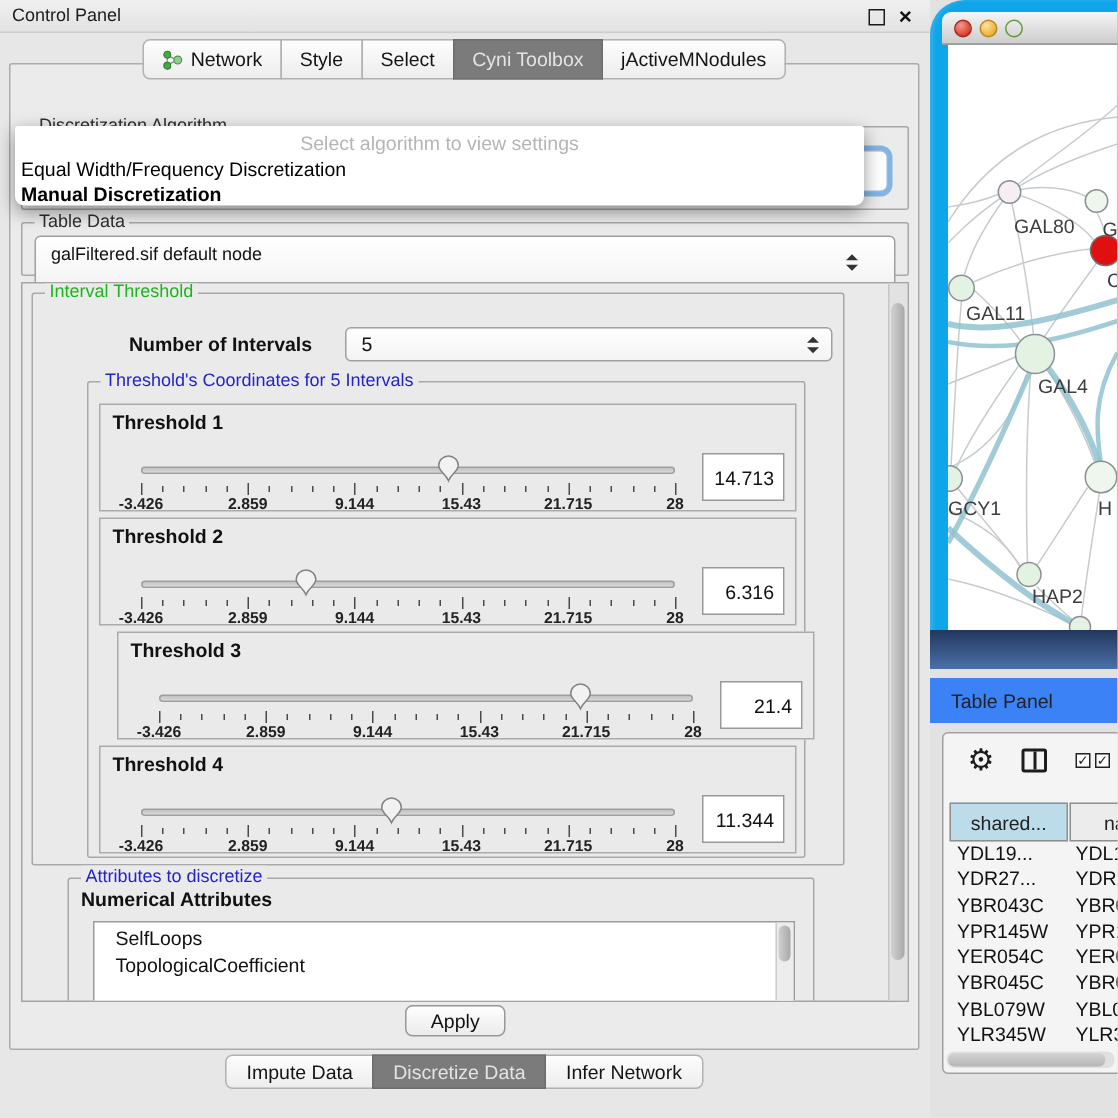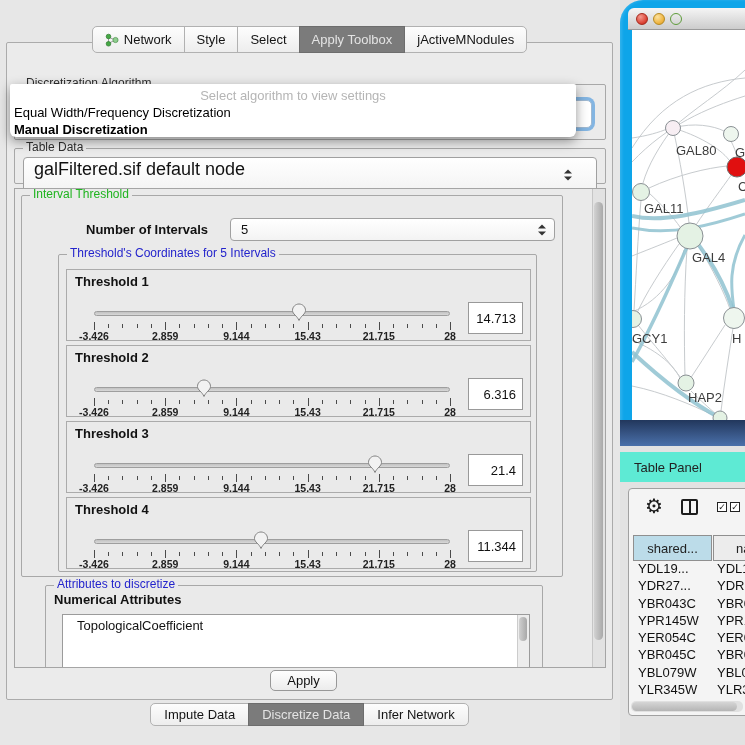--- a/index.html
+++ b/index.html
@@ -28,21 +28,21 @@
   .fs-title.blue{color:#2323cc;}
 
   .fs-algo{left:14px;top:84px;width:592px;height:56px;}
   .algo-combo{position:absolute;left:22px;top:100px;width:568px;height:26px;border-radius:5px;background:#fff;border:1px solid #9fb9d2;box-shadow:0 0 0 3px #83b5e2;z-index:1;}
   .popup{position:absolute;left:10px;top:84px;width:566px;height:53px;background:#fff;border-radius:2px 2px 6px 6px;box-shadow:0 4px 12px rgba(0,0,0,.42);z-index:50;}
   .popup-ph{height:16px;padding-top:4px;text-align:center;color:#b5b5b5;font-size:13px;}
   .popup-item{font-size:13px;color:#000;padding:1px 0 1px 4px;line-height:15px;}
   .popup-item.bold{font-weight:bold;}
 
   .fs-table{left:14px;top:148px;width:592px;height:36px;}
-  .td-combo{position:absolute;left:8px;top:8px;right:8px;height:36px;background:linear-gradient(#ffffff,#f3f3f3);border:1px solid #a0a0a0;border-radius:4px;font-size:18px;line-height:23px;padding-left:10px;color:#111;box-sizing:border-box;}
+  .td-combo{position:absolute;left:8px;top:8px;right:8px;height:36px;background:linear-gradient(#ffffff,#f3f3f3);border:1px solid #a0a0a0;border-radius:4px;font-size:12px;line-height:23px;padding-left:10px;color:#111;box-sizing:border-box;}
 
   .spin{position:absolute;right:24px;top:50%;transform:translateY(-50%);width:8px;height:11px;}
   .spin i{position:absolute;left:0;width:0;height:0;border-left:4px solid transparent;border-right:4px solid transparent;}
   .spin i.up{top:0;border-bottom:4.5px solid #333;}
   .spin i.dn{bottom:0;border-top:4.5px solid #333;}
 
   .scroll-area{position:absolute;left:14px;top:188px;width:592px;height:480px;border:1px solid #a5a5a5;background:#eaeaea;overflow:hidden;box-sizing:border-box;}
   .scroll-area .fs-title{background:#eaeaea;}
   .vscroll{position:absolute;right:0;top:0;width:13px;height:478px;background:#e2e2e2;border-left:1px solid #c6c6c6;box-sizing:border-box;}
   .vthumb{position:absolute;left:1px;top:13px;width:9px;height:438px;border-radius:5px;background:linear-gradient(90deg,#d2d2d2,#a9a9a9);}
@@ -86,21 +86,21 @@
   .light{position:absolute;top:5px;width:12px;height:12px;border-radius:50%;box-sizing:border-box;}
   .light.red{left:8px;background:radial-gradient(circle at 35% 30%,#f39a8f,#dc4537 65%,#b32215);border:1px solid #a5291c;}
   .light.yellow{left:25px;background:radial-gradient(circle at 35% 30%,#fbe2a0,#efb440 65%,#d0922a);border:1px solid #b68a22;}
   .light.green{left:42px;background:radial-gradient(circle at 35% 30%,#c7eca9,#7dc354 65%,#569a33;);border:1px solid #5f9c3b;}
   .net-canvas{position:absolute;left:12px;top:30px;width:113px;height:390px;background:#ffffff;overflow:hidden;}
   .net-canvas svg{display:block;}
   .edge-thin{fill:none;stroke:#c7cbce;stroke-width:1;}
   .edge-thick{fill:none;stroke:#8fc2d0;opacity:.85;}
   .net-label{font-family:"Liberation Sans",sans-serif;fill:#3d3d3d;}
 
-  .table-panel-bar{position:absolute;left:0;top:452px;width:125px;height:30px;background:#5eead4;}
+  .table-panel-bar{position:absolute;left:0;top:452px;width:125px;height:30px;background:#3b82f6;}
   .table-panel-bar span{position:absolute;left:14px;top:8px;font-size:13px;color:#222;}
   .table-panel-box{position:absolute;left:8px;top:488px;width:120px;height:228px;background:#f4f4f4;border:1px solid #a0a0a0;border-radius:4px 0 0 4px;box-sizing:border-box;}
   .tp-toolbar{position:absolute;left:0;top:0;width:100%;height:40px;}
   .gear{position:absolute;left:16px;top:5px;font-size:20px;color:#1c1c1c;}
   .split-icon{position:absolute;left:52px;top:10px;width:17px;height:16px;border:2px solid #1c1c1c;border-radius:2px;box-sizing:border-box;}
   .split-icon i{position:absolute;left:50%;top:0;width:2px;height:100%;background:#1c1c1c;transform:translateX(-50%);}
   .cb{position:absolute;top:13px;width:10px;height:10px;border:1.5px solid #222;box-sizing:border-box;font-size:9px;line-height:8px;text-align:center;color:#222;background:#fff;}
   .cb1{left:88px;} .cb2{left:101px;}
   .tp-header{position:absolute;left:4px;top:46px;height:26px;display:flex;}
   .tp-hcell{border:1px solid #8f8f8f;font-size:13px;color:#222;display:flex;align-items:center;justify-content:center;box-sizing:border-box;}
@@ -113,41 +113,48 @@
   .hscroll{position:absolute;left:2px;top:212px;width:112px;height:11px;background:#e0e0e0;border-radius:5px;}
   .hthumb{position:absolute;left:1px;top:1px;width:105px;height:9px;border-radius:5px;background:linear-gradient(#d5d5d5,#b5b5b5);}
 </style>
 </head>
 <body>
 
 <div class="root">
 
   <section class="control-panel">
 
+    <header class="titlebar">
+      <span class="t-text">Control Panel</span>
+      <span class="win-icons">
+        <span class="float-box"></span>
+        <span class="close-x">×</span>
+      </span>
+    </header>
 
     <nav class="tabbar">
       <div class="tab">
         <svg width="14" height="14" viewBox="0 0 14 14">
           <line x1="3.5" y1="4" x2="10" y2="7" stroke="#9a9a9a" stroke-width="1"></line>
           <line x1="3.5" y1="10.5" x2="10" y2="7" stroke="#9a9a9a" stroke-width="1"></line>
           <line x1="3.5" y1="4" x2="3.5" y2="10.5" stroke="#9a9a9a" stroke-width="1"></line>
           <circle cx="3.5" cy="3.5" r="2.3" fill="#45a845" stroke="#2c7a2c" stroke-width=".7"></circle>
           <circle cx="3.5" cy="10.8" r="2.3" fill="#45a845" stroke="#2c7a2c" stroke-width=".7"></circle>
           <circle cx="10.5" cy="7" r="2.6" fill="#8fce8f" stroke="#4c8f4c" stroke-width=".7"></circle>
         </svg>
         <span>Network</span>
       </div>
       <div class="tab">
           <span>Style</span>
         </div>
       <div class="tab">
           <span>Select</span>
         </div>
       <div class="tab active">
-          <span>Apply Toolbox</span>
+          <span>Cyni Toolbox</span>
         </div>
       <div class="tab">
           <span>jActiveMNodules</span>
         </div>
     </nav>
 
     <div class="outer-box"></div>
 
     <div class="fs fs-algo">
       <span class="fs-title">Discretization Algorithm</span>
@@ -278,21 +285,21 @@
                     <span style="left: 20%;">2.859</span>
                     <span style="left: 40%;">9.144</span>
                     <span style="left: 60%;">15.43</span>
                     <span style="left: 80%;">21.715</span>
                     <span style="left: 100%;">28</span>
                   </div>
     </div>
     <div class="value-box">6.316</div>
   </div>
 
-  <div class="threshold-block" style="top: 166px;">
+  <div class="threshold-block" style="top: 166px; margin-left: 12px;">
     <div class="th-title">Threshold 3</div>
     <div class="slider">
       <div class="track"></div>
       <div class="thumb" style="left: 78.9983%;">
         <svg width="15" height="19" viewBox="0 0 15 19">
           <path d="M7.5 1 C11 1 14 3.8 14 7.4 C14 11.2 9.5 12.6 7.5 17.5 C5.5 12.6 1 11.2 1 7.4 C1 3.8 4 1 7.5 1 Z" fill="#f2f2f2" stroke="#828282" stroke-width="1"></path>
         </svg>
       </div>
       <div class="ticks">
                     <i class="major" style="left: 0%;"></i>
@@ -384,20 +391,21 @@
   </div>
 </div>
         </div>
       </div>
 
       <div class="fs fs-attr">
         <span class="fs-title blue">Attributes to discretize</span>
         <span class="attr-label">Numerical Attributes</span>
         <div class="listbox">
           <ul id="attr-list">
+              <li>SelfLoops</li>
               <li>TopologicalCoefficient</li>
             </ul>
           <div class="list-scroll">
               <div class="list-thumb"></div>
             </div>
         </div>
       </div>
 
       <div class="vscroll">
           <div class="vthumb"></div>

